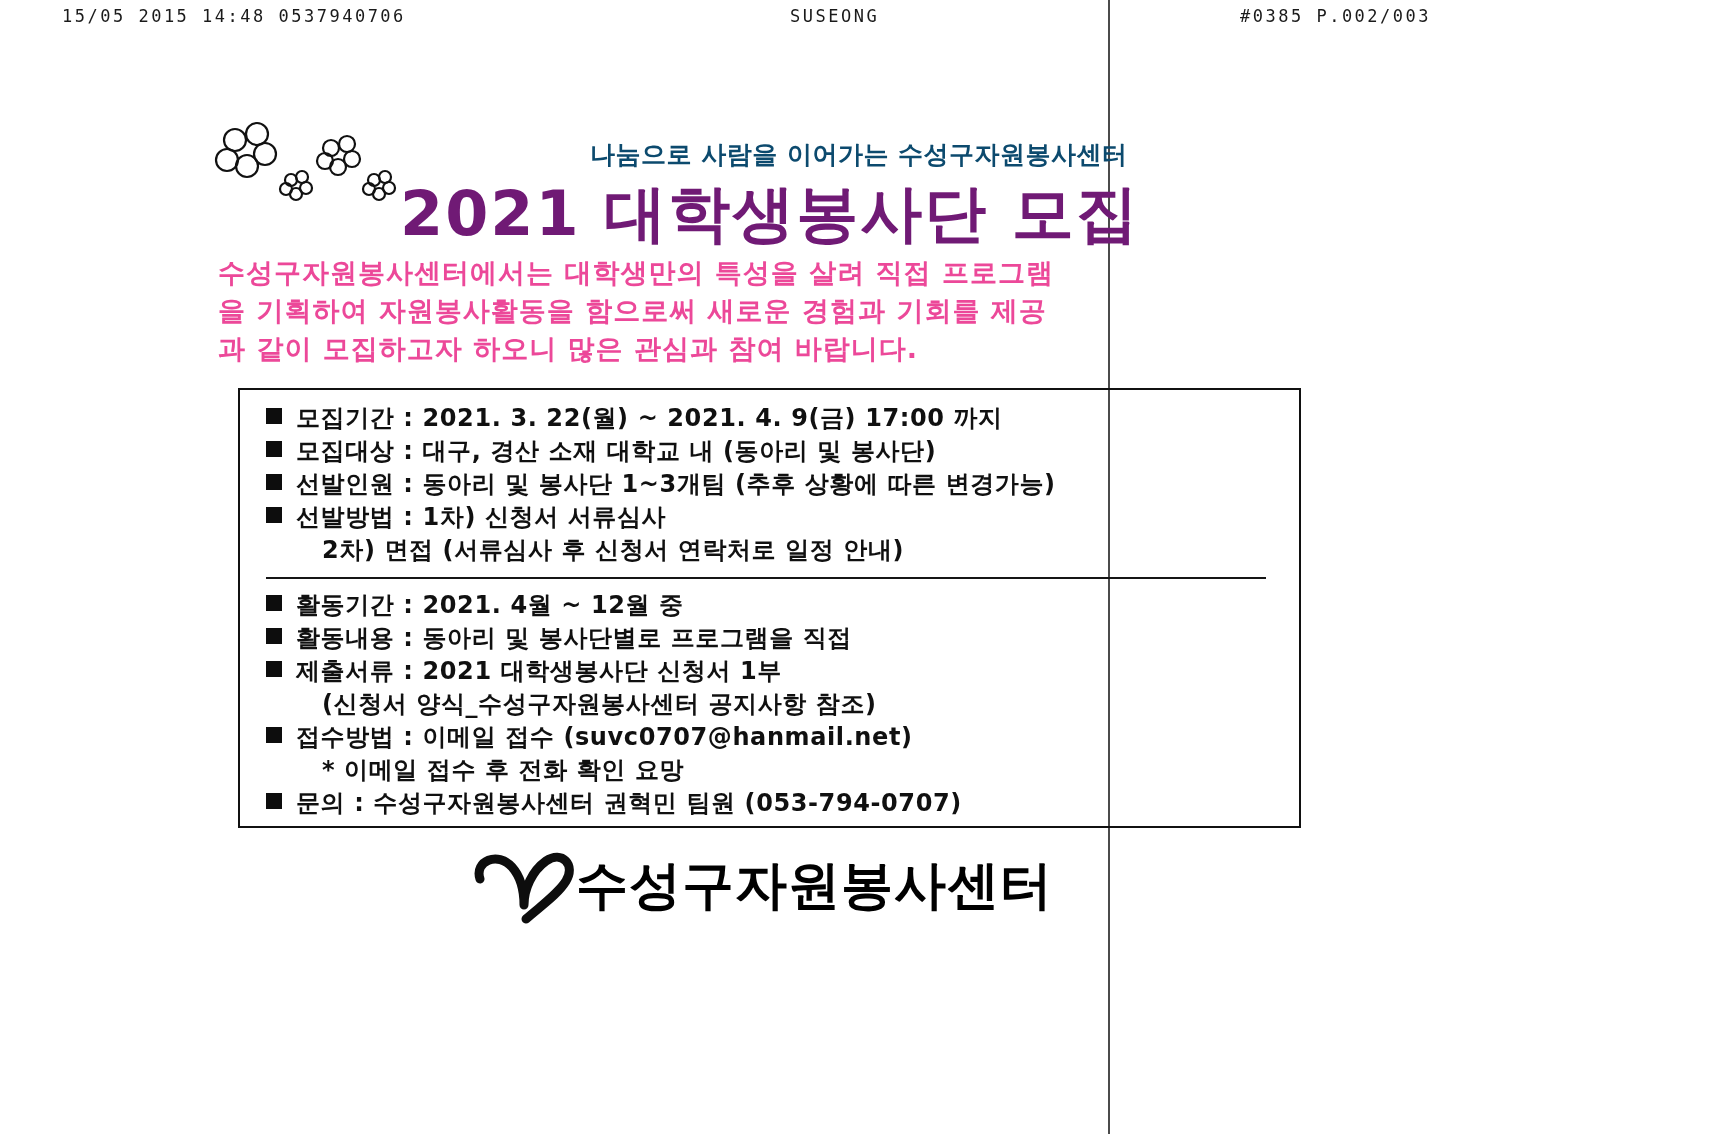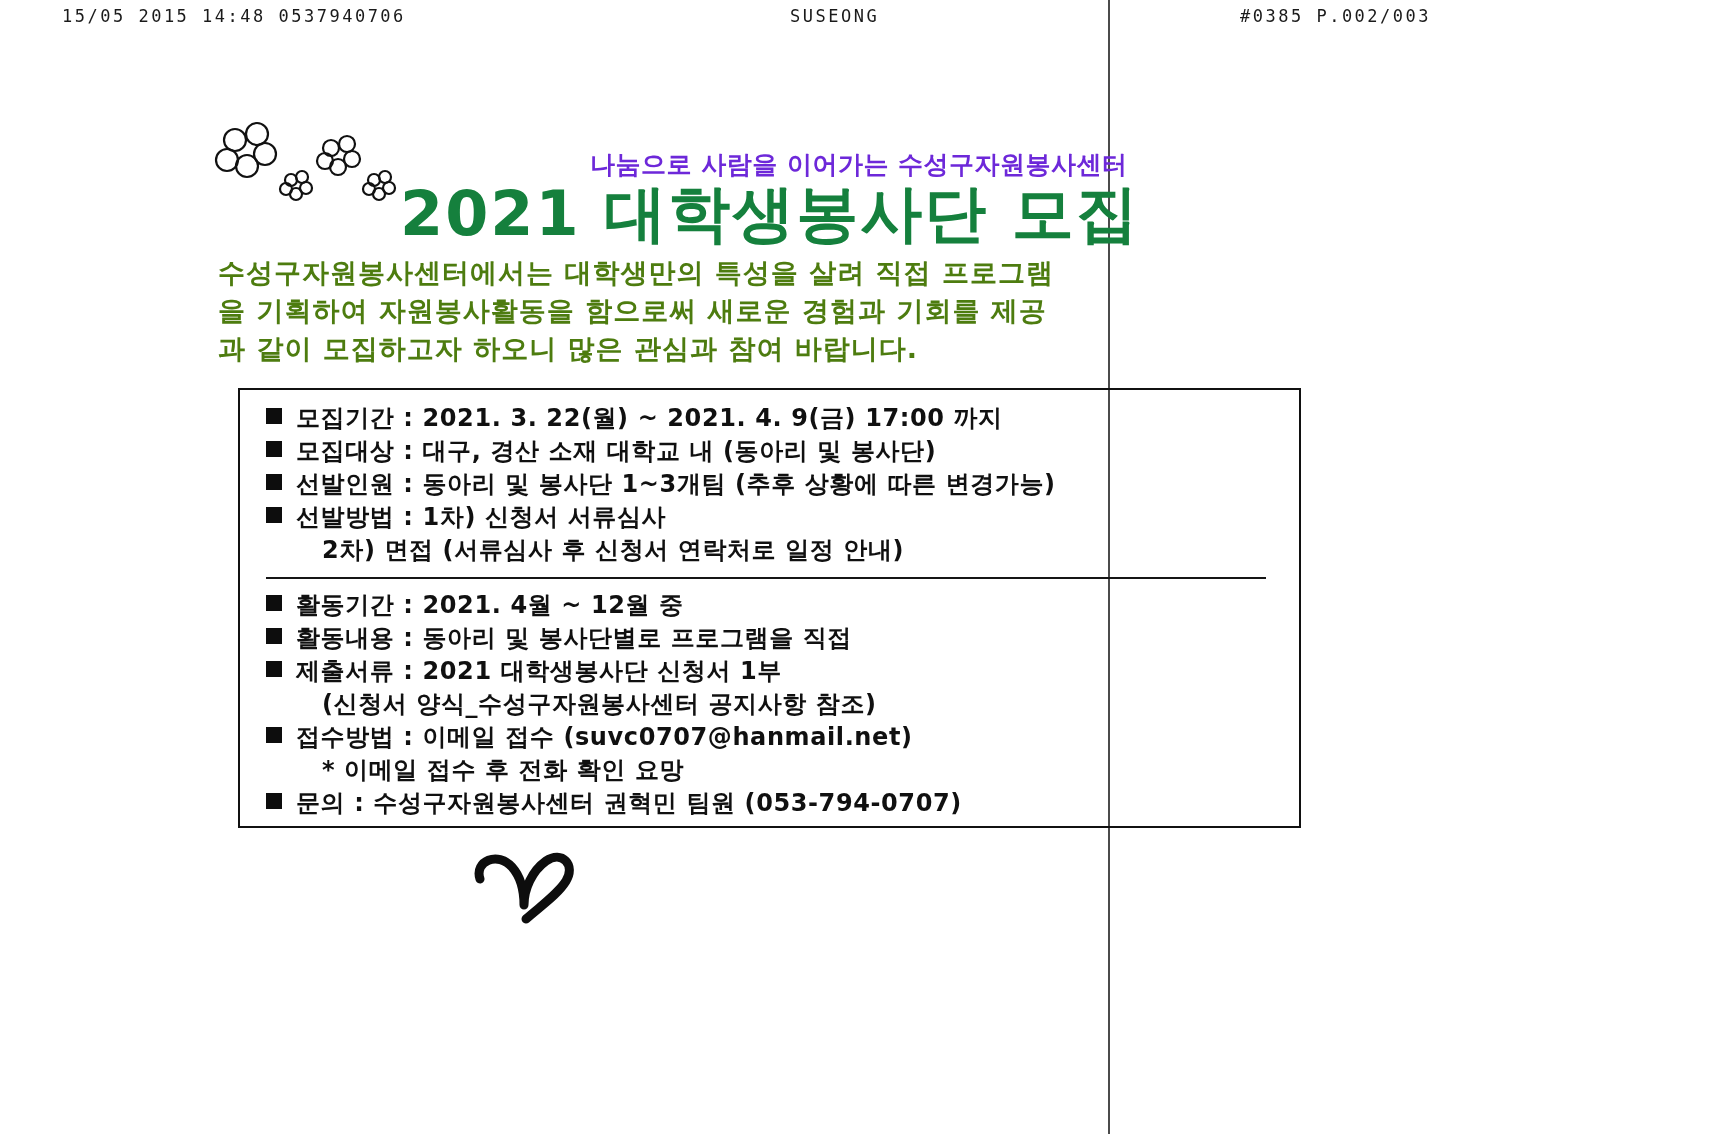--- a/index.html
+++ b/index.html
@@ -51,51 +51,51 @@
     left: 205px;
     top: 118px;
     width: 210px;
     height: 90px;
   }
 
   
   .tagline {
     position: absolute;
     left: 590px;
-    top: 148px;
+    top: 138px;
     width: 740px;
     font-family: "DejaVu Sans", sans-serif;
     font-size: 25px;
     font-weight: bold;
     letter-spacing: 0.5px;
-    color: #6d28d9;
+    color: #0c4a6e;
     white-space: nowrap;
   }
   .main-title {
     position: absolute;
     left: 400px;
     top: 172px;
     width: 930px;
     font-size: 62px;
     font-weight: bold;
     letter-spacing: 2px;
-    color: #15803d;
+    color: #701a75;
     white-space: nowrap;
   }
 
   
   .intro {
     position: absolute;
     left: 218px;
     top: 255px;
     width: 1090px;
     font-size: 27px;
     line-height: 36px;
     font-weight: bold;
-    color: #4d7c0f;
+    color: #ec4899;
     text-align: justify;
     text-justify: inter-character;
   }
   .intro p { margin: 0 0 2px 0; white-space: nowrap; letter-spacing: 1px; }
 
   
   .details-box {
     position: absolute;
     left: 238px;
     top: 388px;
@@ -280,15 +280,16 @@
     </div>
   </div>
 </div>
 
 <div class="footer-logo">
   <div class="footer-heart">
     <svg width="110" height="76" viewBox="0 0 110 76" xmlns="http://www.w3.org/2000/svg">
       <path d="M12 30 C6 12, 30 2, 44 18 C52 27, 56 40, 56 56 C56 40, 64 22, 78 12 C94 1, 108 16, 98 32 C90 45, 74 56, 58 70" fill="none" stroke="#0d0d0d" stroke-width="9" stroke-linecap="round" stroke-linejoin="round"></path>
     </svg>
   </div>
+  <div class="footer-name">수성구자원봉사센터</div>
 </div>
 
 <div class="edge-noise"></div>
 
 </body></html>

